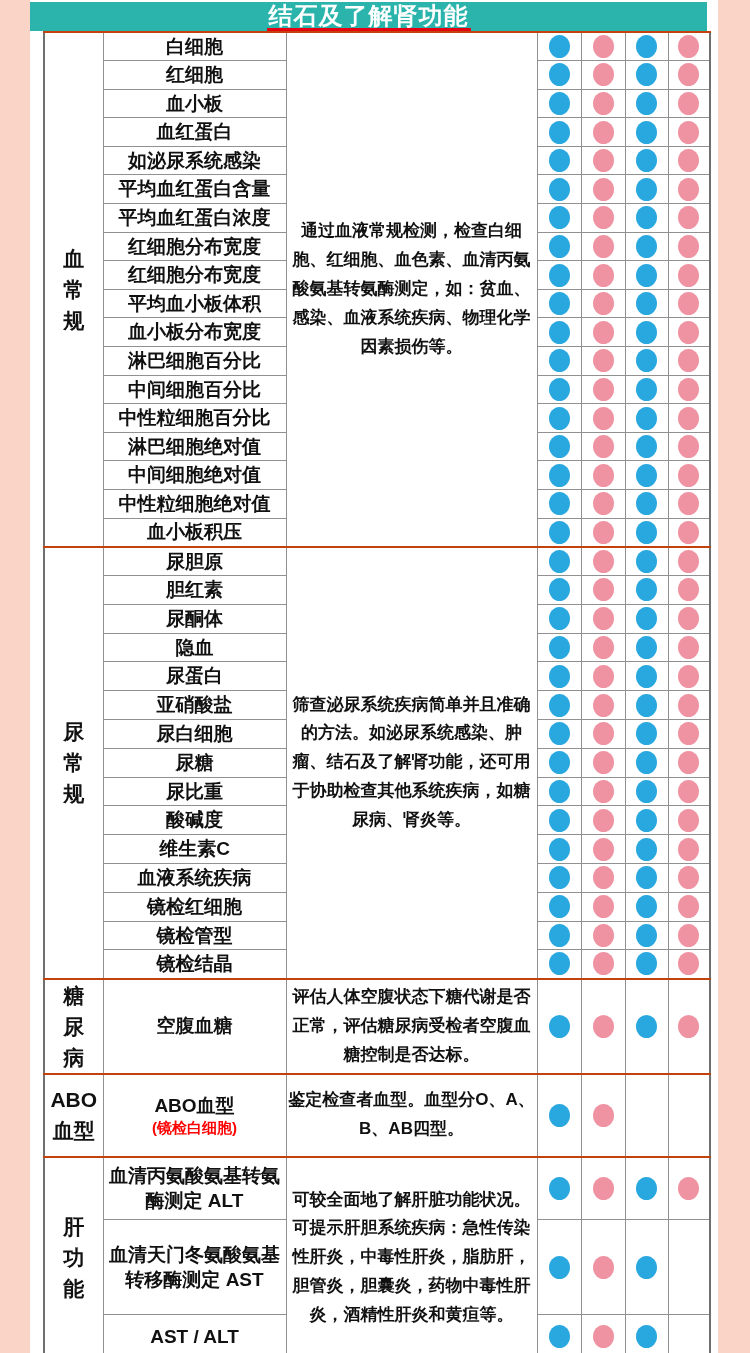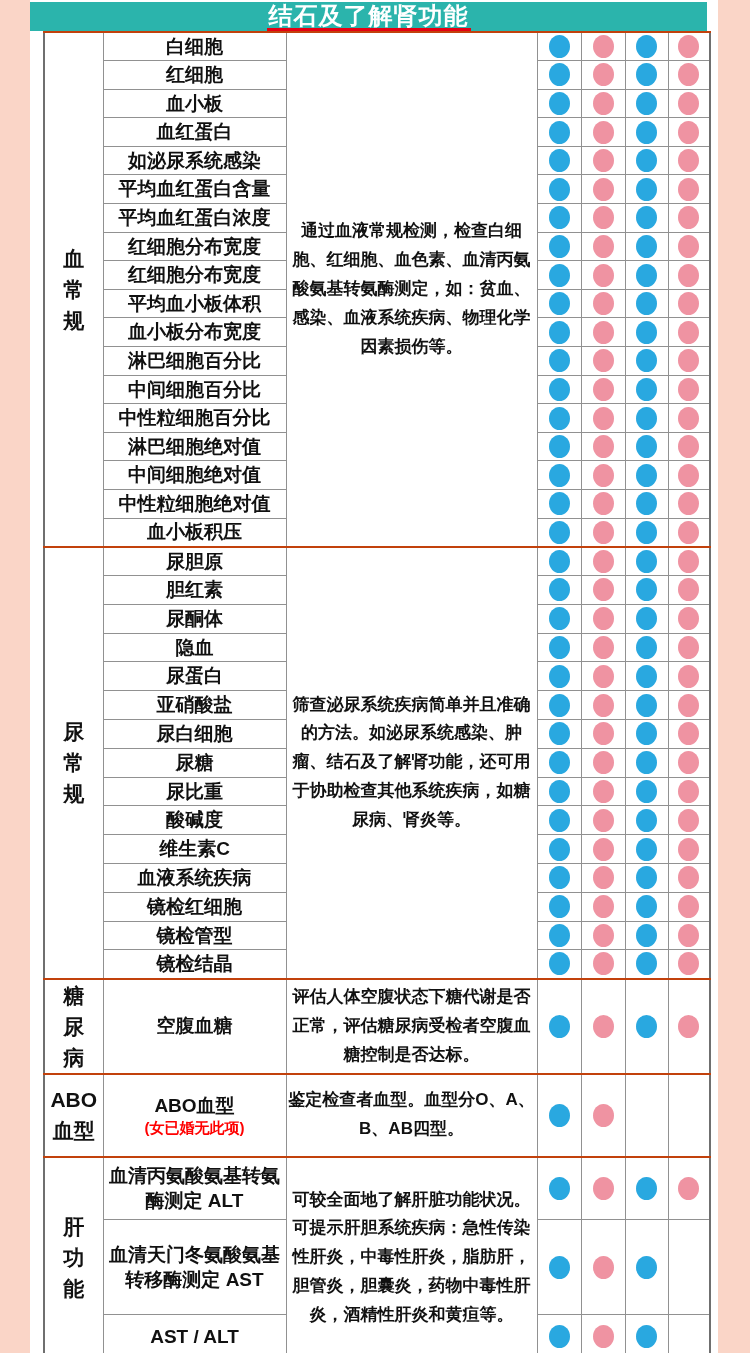--- a/index.html
+++ b/index.html
@@ -441,21 +441,21 @@
           <td class="dotcell"><span class="dot" style="background: rgb(41, 168, 224);"></span></td>
           <td class="dotcell"><span class="dot" style="background: rgb(239, 147, 162);"></span></td>
         </tr>
         <tr class="section-start" style="height: 83px;">
           <td class="cat" rowspan="1">
             <div class="cat-line">ABO</div>
             <div class="cat-line">血型</div>
           </td>
           <td class="item">
             <div class="item-name">ABO血型</div>
-            <div class="item-note">(女已婚无此项)</div>
+            <div class="item-note">(镜检白细胞)</div>
           </td>
           <td class="desc" rowspan="1">鉴定检查者血型。血型分O、A、B、AB四型。</td>
           <td class="dotcell"><span class="dot" style="background: rgb(41, 168, 224);"></span></td>
           <td class="dotcell"><span class="dot" style="background: rgb(239, 147, 162);"></span></td>
           <td class="dotcell"></td>
           <td class="dotcell"></td>
         </tr>
         <tr class="section-start" style="height: 63px;">
           <td class="cat" rowspan="3">
             <div class="cat-line">肝</div>

